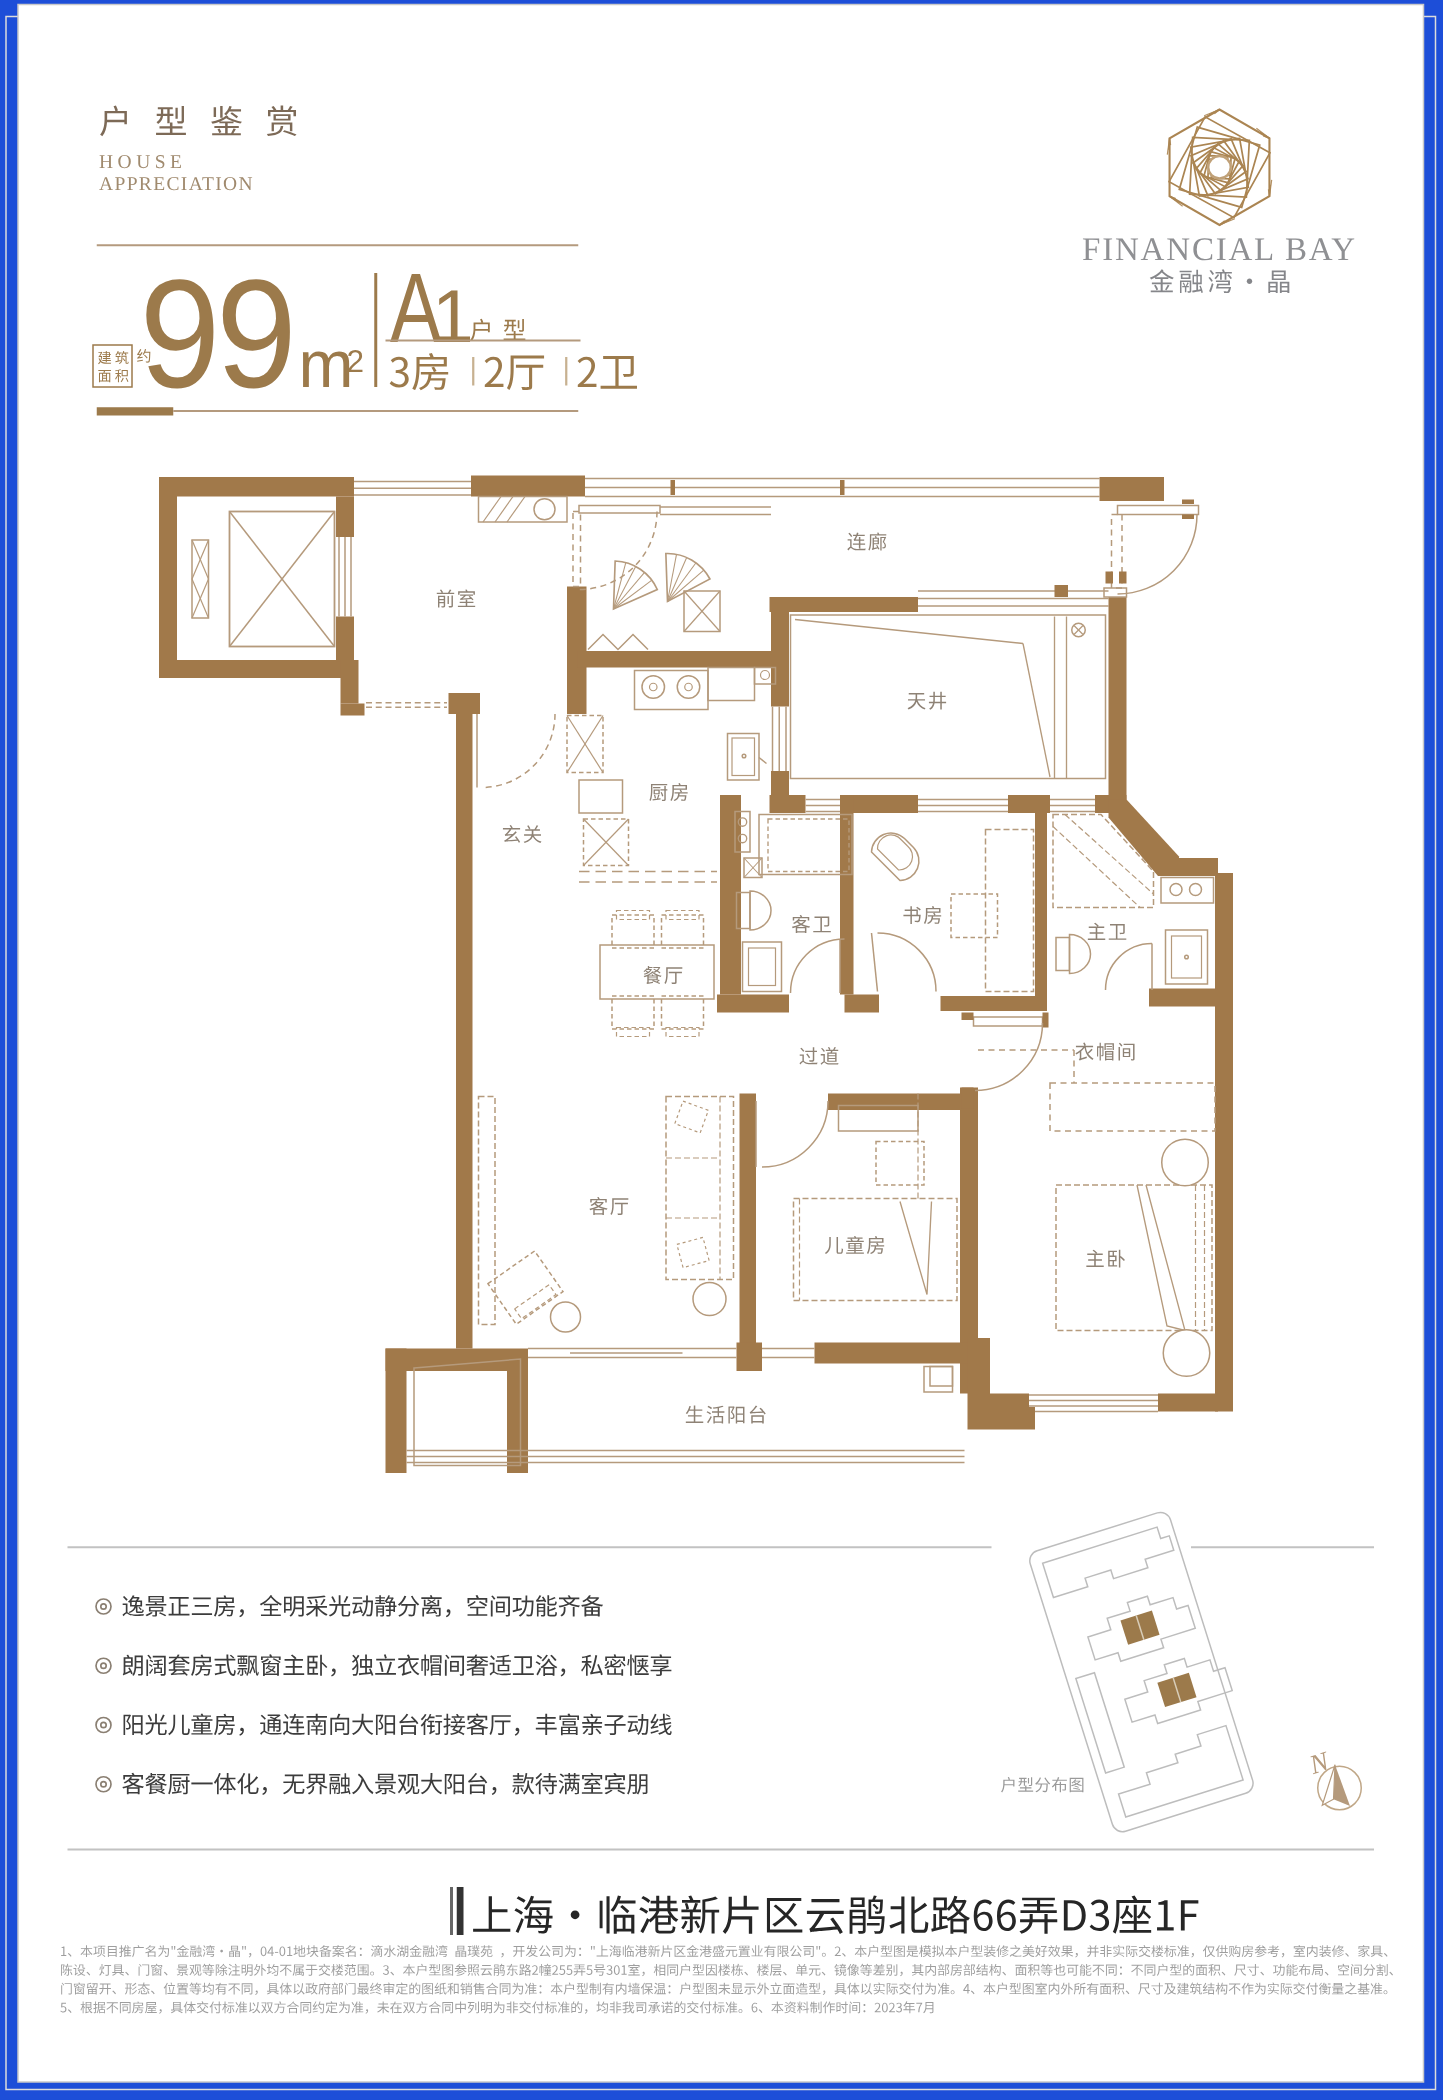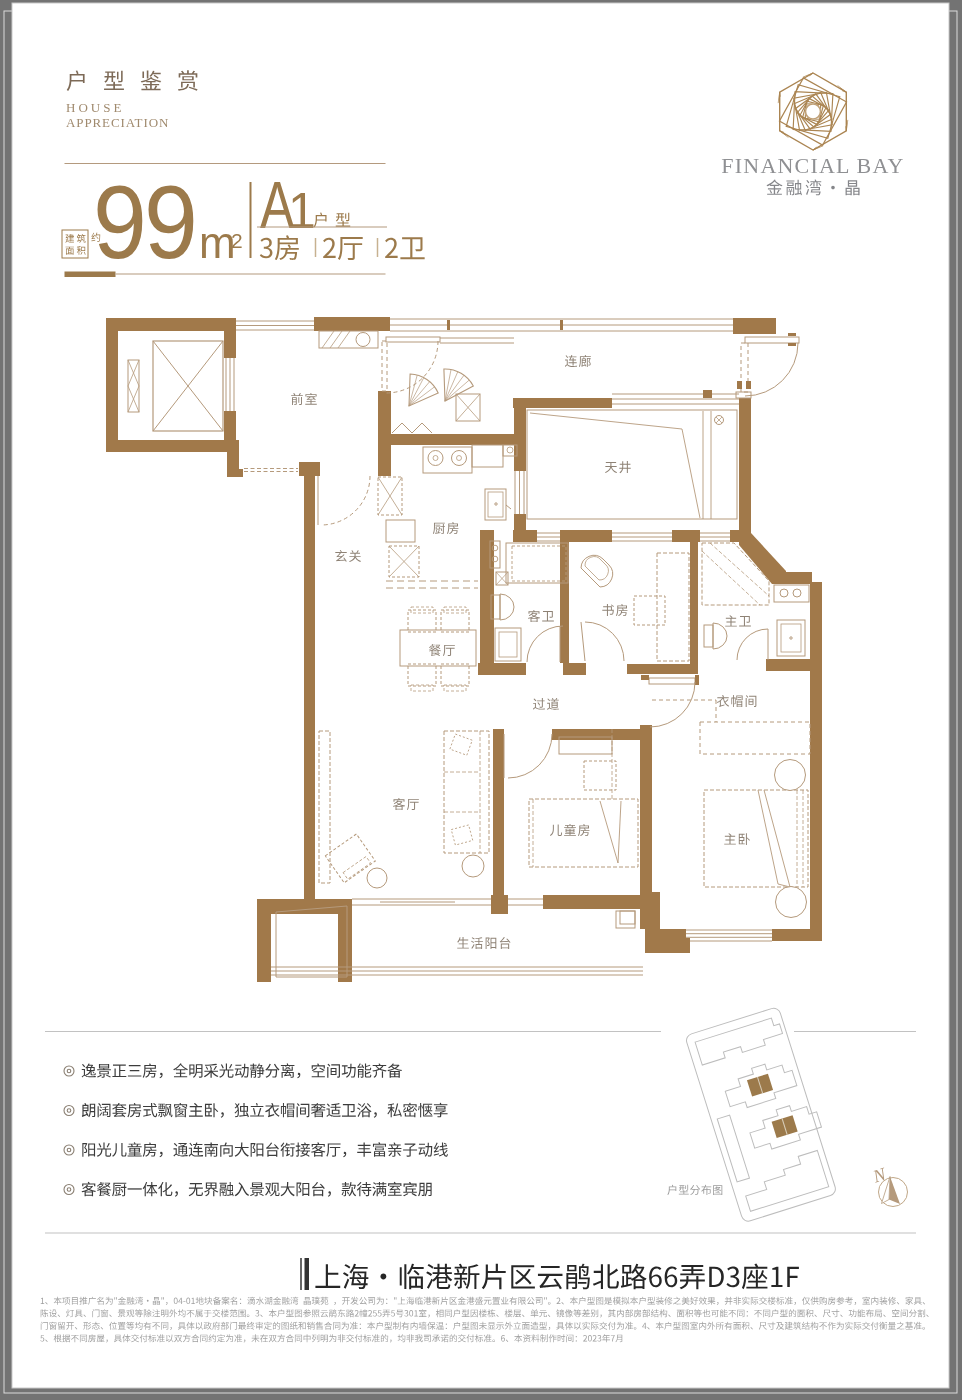--- a/index.html
+++ b/index.html
@@ -1,15 +1,15 @@
 <!DOCTYPE html>
 <html><head><meta charset="utf-8">
 <style>
 html,body{margin:0;padding:0;background:#ffffff;}
-#page{width:962px;height:1400px;position:relative;overflow:hidden;background:#737373;}
+#page{width:962px;height:1400px;position:relative;overflow:hidden;background:#1d4ed8;}
 </style></head>
 <body>
 <div id="page">
 <svg width="962" height="1400" viewBox="0 0 962 1400">
 <defs>
         <path id="u6237" d="M247 615H769V414H246L247 467ZM441 826C461 782 483 726 495 685H169V467C169 316 156 108 34 -41C52 -49 85 -72 99 -86C197 34 232 200 243 344H769V278H845V685H528L574 699C562 738 537 799 513 845Z"></path>
         <path id="u578B" d="M635 783V448H704V783ZM822 834V387C822 374 818 370 802 369C787 368 737 368 680 370C691 350 701 321 705 301C776 301 825 302 855 314C885 325 893 344 893 386V834ZM388 733V595H264V601V733ZM67 595V528H189C178 461 145 393 59 340C73 330 98 302 108 288C210 351 248 441 259 528H388V313H459V528H573V595H459V733H552V799H100V733H195V602V595ZM467 332V221H151V152H467V25H47V-45H952V25H544V152H848V221H544V332Z"></path>
         <path id="u9274" d="M226 132C247 95 269 45 278 14L345 38C336 68 312 117 290 153ZM620 598C682 558 764 499 806 464L849 517C807 551 723 606 662 644ZM308 837V478H382V837ZM110 798V499H183V798ZM498 550C401 456 214 389 33 354C49 339 66 313 75 294C146 310 218 331 285 357V308H459V227H132V168H459V9H65V-54H934V9H709C734 48 761 95 784 139L708 155C692 113 663 54 637 9H535V168H872V227H535V308H711V363C783 337 857 315 922 301C932 318 952 345 967 359C825 385 646 442 542 502L559 518ZM304 364C374 392 440 426 494 464C553 428 629 393 708 364ZM588 834C556 740 498 652 428 594C446 585 477 564 490 552C524 584 556 624 585 670H940V735H622C636 762 648 790 658 819Z"></path>
         <path id="u8D4F" d="M530 54C668 13 806 -38 890 -78L941 -27C852 13 707 63 570 101ZM462 224C441 65 370 9 42 -15C54 -31 70 -61 75 -78C425 -47 513 30 539 224ZM185 334V68H256V273H740V71H814V334ZM314 532H685V447H314ZM243 583V396H760V583ZM746 832C729 797 700 749 674 714H536V847H459V714H331C312 749 278 798 245 834L181 804C204 778 228 745 246 714H76V525H150V648H848V525H925V714H755C778 742 802 775 825 807Z"></path>
         <path id="u91D1" d="M198 218C236 161 275 82 291 34L356 62C340 111 299 187 260 242ZM733 243C708 187 663 107 628 57L685 33C721 79 767 152 804 215ZM499 849C404 700 219 583 30 522C50 504 70 475 82 453C136 473 190 497 241 526V470H458V334H113V265H458V18H68V-51H934V18H537V265H888V334H537V470H758V533C812 502 867 476 919 457C931 477 954 506 972 522C820 570 642 674 544 782L569 818ZM746 540H266C354 592 435 656 501 729C568 660 655 593 746 540Z"></path>

